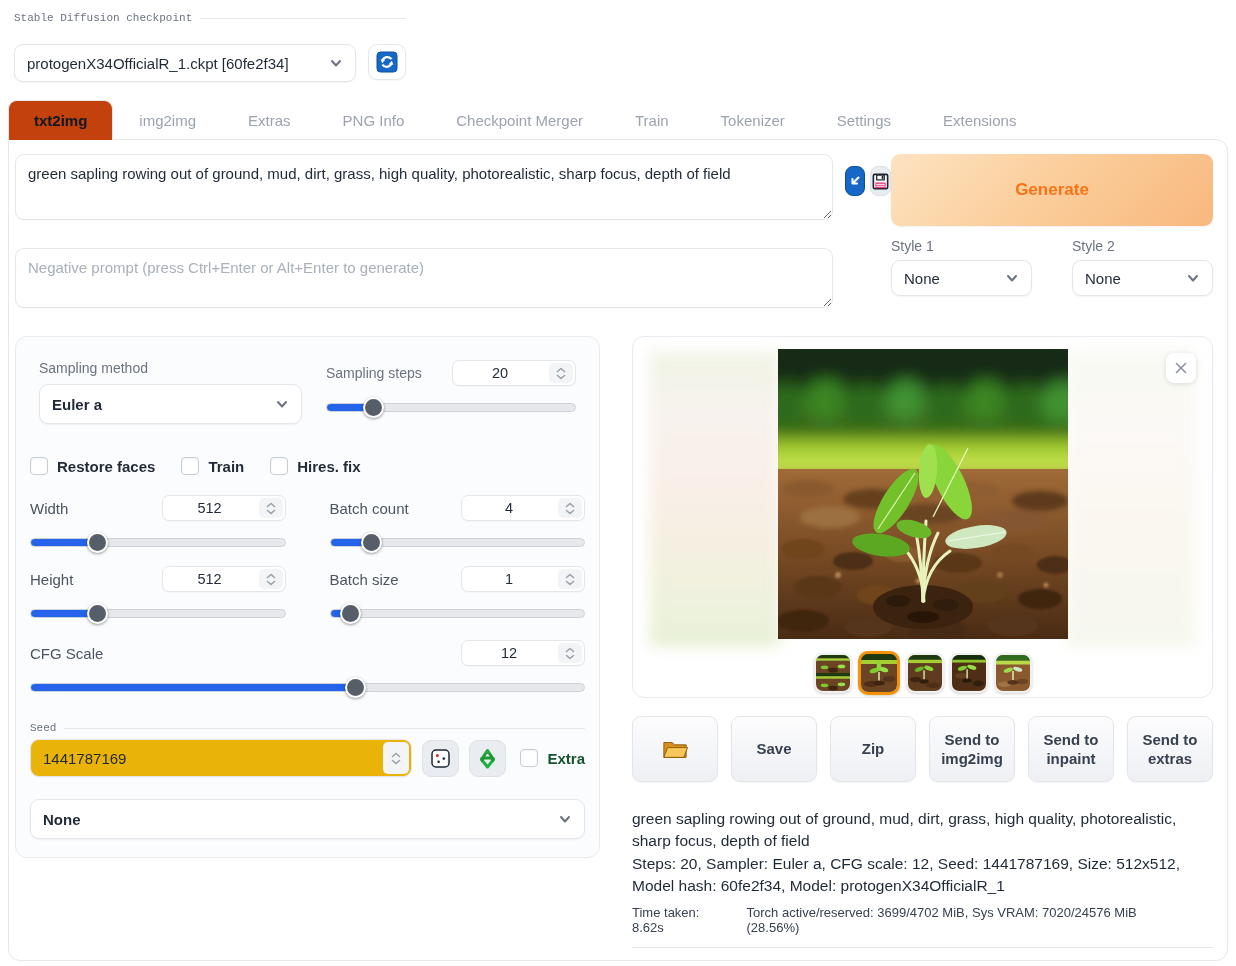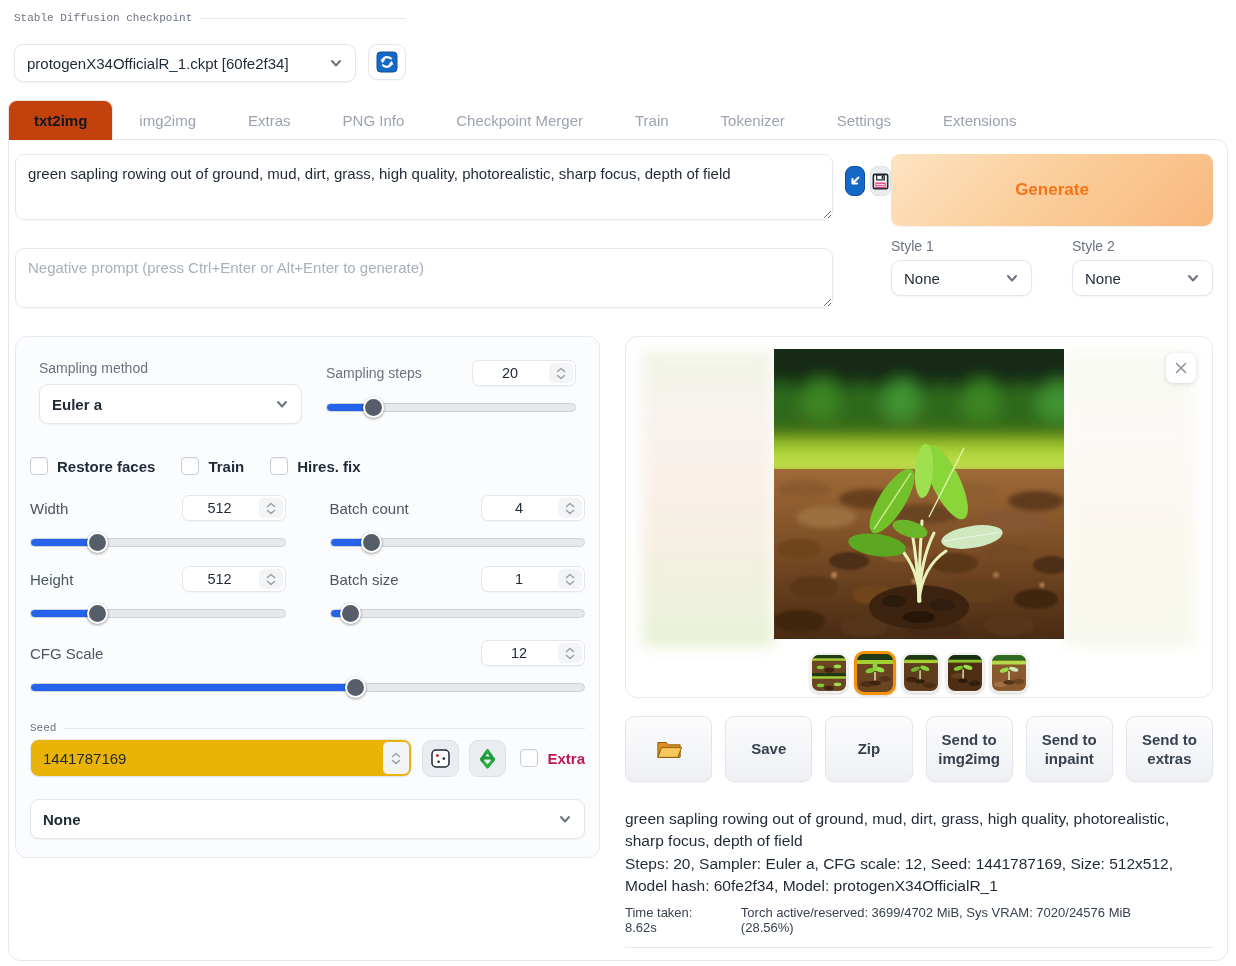--- a/index.html
+++ b/index.html
@@ -69,32 +69,32 @@
     background:linear-gradient(135deg,#fde3c2 0%,#fbcf9d 45%,#f8b87e 100%);
     color:#f97316; font-size:17px; font-weight:700; font-family:inherit;
     box-shadow:0 1px 2px rgba(0,0,0,.06);
   }
   .styles-row { display:flex; gap:40px; margin-top:12px; }
   .style-box { flex:1; }
   .field-label { font-size:14px; color:#6b7280; }
   .style-box .select { margin-top:6px; height:36px; }
 
   
-  .main-row { display:flex; gap:25px; margin-top:28px; align-items:flex-start; }
+  .main-row { display:flex; gap:32px; margin-top:28px; align-items:flex-start; }
 
   .settings-panel {
     width:585px; border:1px solid #e8eaee; border-radius:12px; background:#fbfcfd;
     padding:14px 14px 18px 14px;
   }
   .row1 { display:flex; gap:24px; border:1px solid #eef0f3; border-radius:10px; padding:8px 8px 26px 8px; background:#fbfcfd; border-color:transparent; }
   .col-a { width:263px; }
   .col-a .select { margin-top:8px; height:40px; }
   .col-b { flex:1; }
   .num-row { display:flex; align-items:center; justify-content:space-between; }
-  .numbox { display:flex; width:104px; height:26px; border:1px solid #e3e6ea; border-radius:7px; background:#fff; overflow:hidden; box-shadow:0 1px 1px rgba(0,0,0,.03); }
+  .numbox { display:flex; width:124px; height:26px; border:1px solid #e3e6ea; border-radius:7px; background:#fff; overflow:hidden; box-shadow:0 1px 1px rgba(0,0,0,.03); }
   .numval { flex:1; border:none; outline:none; text-align:center; font-size:14.5px; color:#1f2937; width:50px; background:transparent; font-family:inherit; }
   .spin { width:24px; margin:2px; border-radius:5px; background:#f2f4f6; display:flex; flex-direction:column; align-items:center; justify-content:center; gap:1px; cursor:pointer; }
   .spin svg { width:10px; height:6px; }
   .spin polyline { fill:none; stroke:#9aa1ab; stroke-width:1.6; stroke-linecap:round; stroke-linejoin:round; }
 
   .slider { -webkit-appearance:none; appearance:none; width:100%; height:22px; background:transparent; margin:10px 0 0 0; display:block; }
   .slider::-webkit-slider-runnable-track {
     height:9px; border-radius:6px; border:1px solid #cdd2d9;
     background:linear-gradient(to right,#2563eb 0,#2563eb calc(var(--p)*1%),#e6e8ec calc(var(--p)*1%),#e6e8ec 100%);
   }
@@ -113,21 +113,21 @@
 
   .dims-grid { display:grid; grid-template-columns:1fr 1fr; column-gap:44px; row-gap:13px; margin-top:20px; }
   .dim-label { font-size:15px; color:#4b5563; }
   .cfg-block { margin-top:16px; }
 
   .seed-block { margin-top:24px; }
   .seed-row { display:flex; gap:10px; align-items:center; margin-top:5px; }
   .seedbox { flex:1; display:flex; height:38px; border:1px solid #e3e6ea; border-radius:9px; background:#eab308; overflow:hidden; box-shadow:0 1px 1px rgba(0,0,0,.03); }
   .seedbox .numval { text-align:left; padding-left:12px; font-size:15px; }
   .seed-btn { width:37px; height:37px; border-radius:9px; background:#e9ecf1; border:1px solid #dde1e8; display:flex; align-items:center; justify-content:center; cursor:pointer; flex:none; }
-  .extra-label { font-size:15px; color:#be185d; font-weight:600; }
+  .extra-label { font-size:15px; color:#14532d; font-weight:600; }
 
   .script-block { margin-top:22px; }
   .script-block .select { margin-top:7px; height:40px; }
 
   
   .output-col { flex:1; display:flex; flex-direction:column; }
   .preview {
     position:relative; height:362px; border:1px solid #e8eaee; border-radius:12px; background:#fff; overflow:hidden;
   }
   .backdrop { position:absolute; top:14px; bottom:50px; width:132px; filter:blur(7px); opacity:.8; border-radius:6px; }

